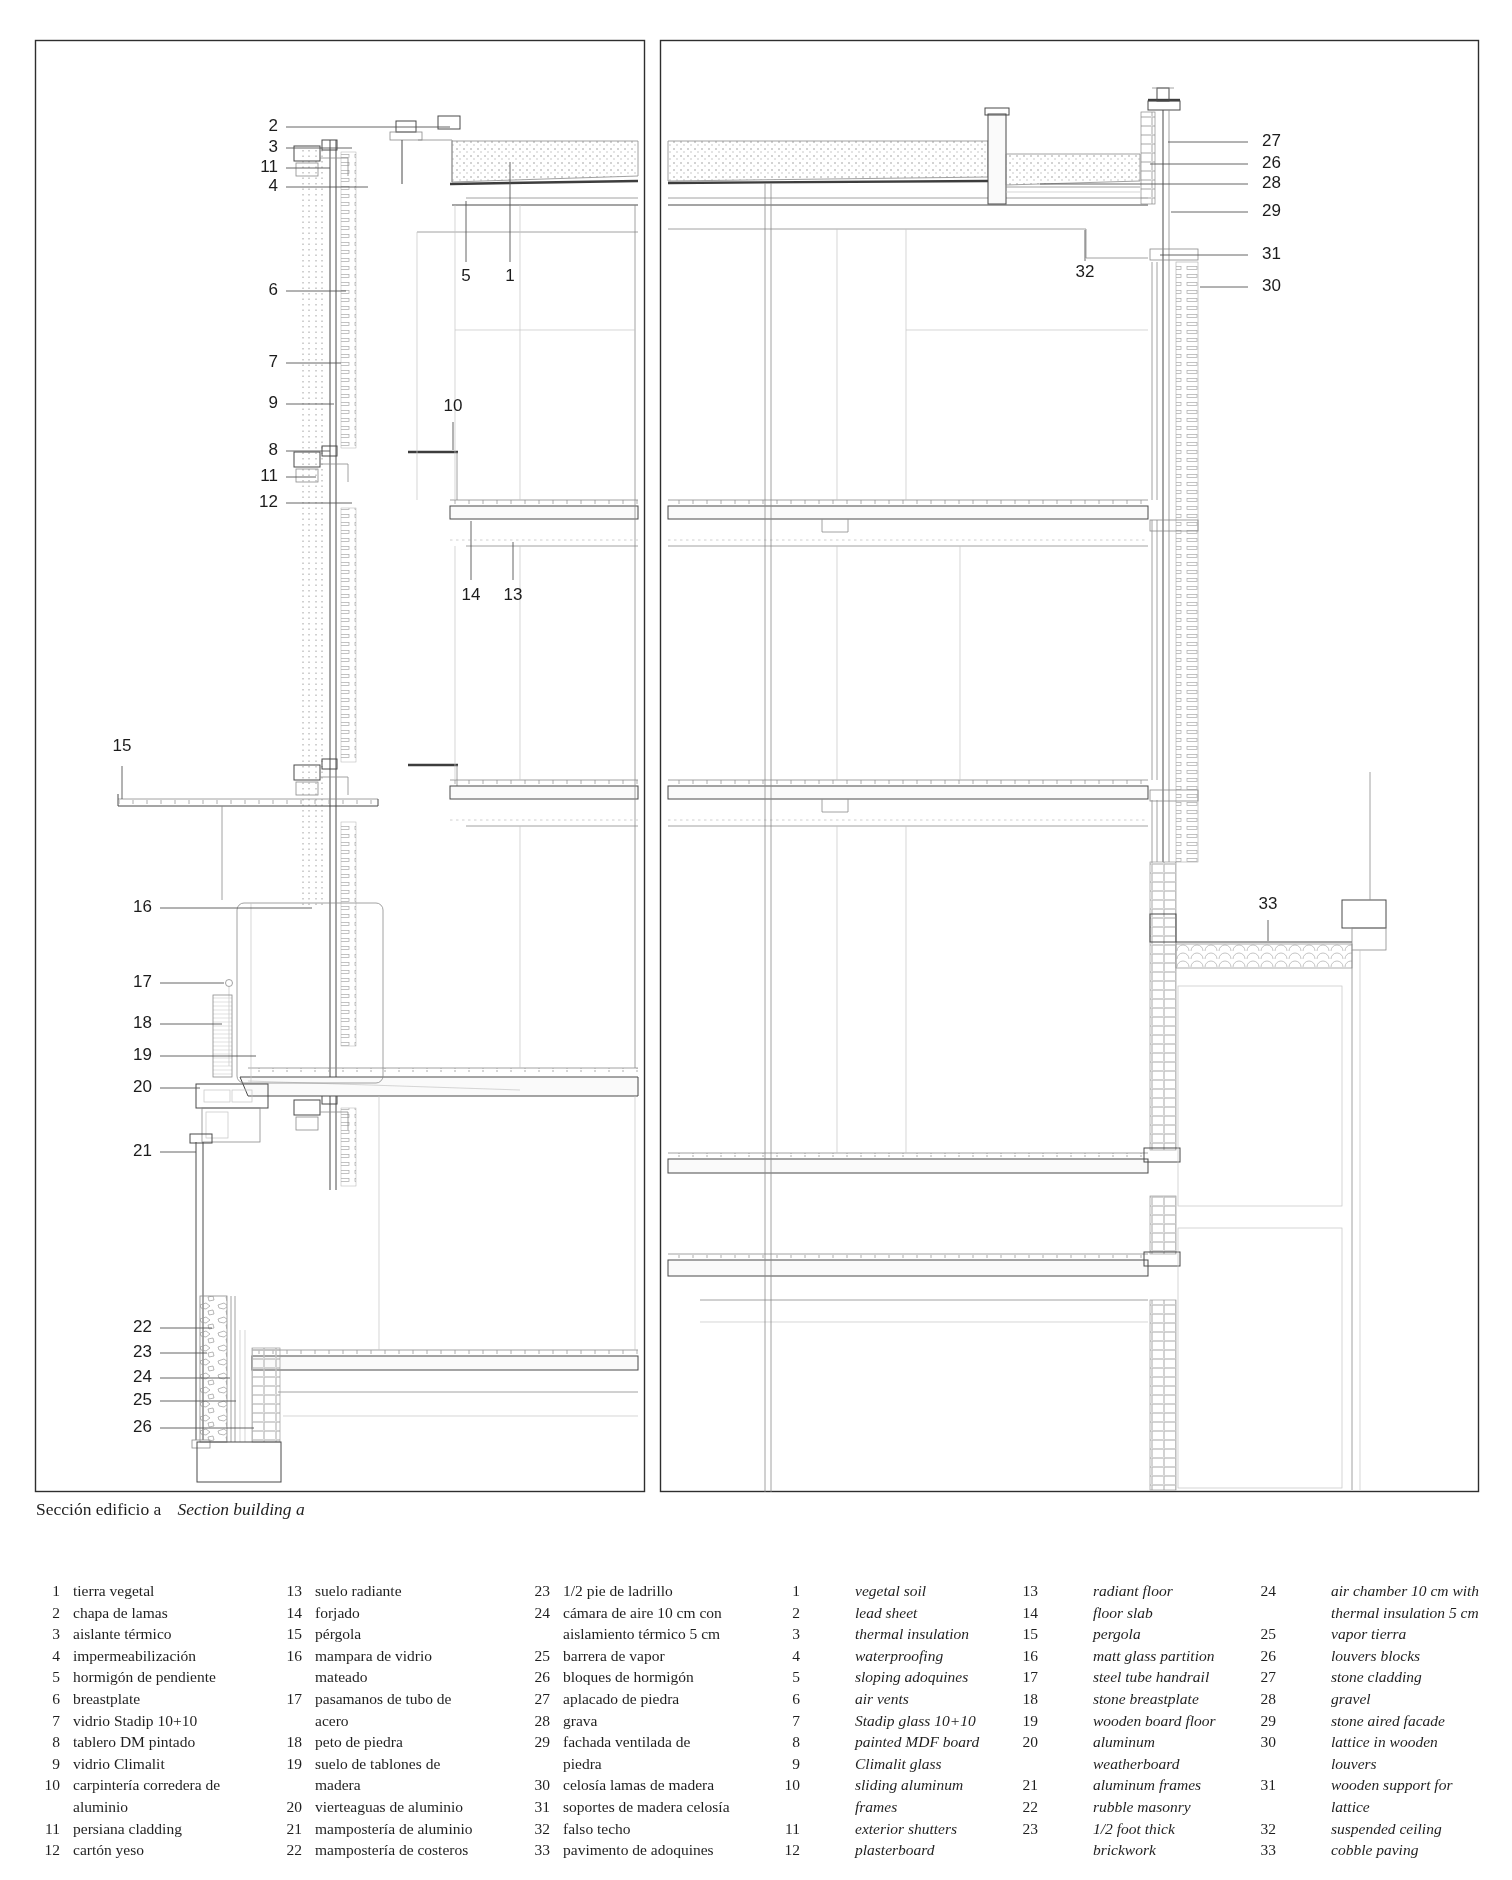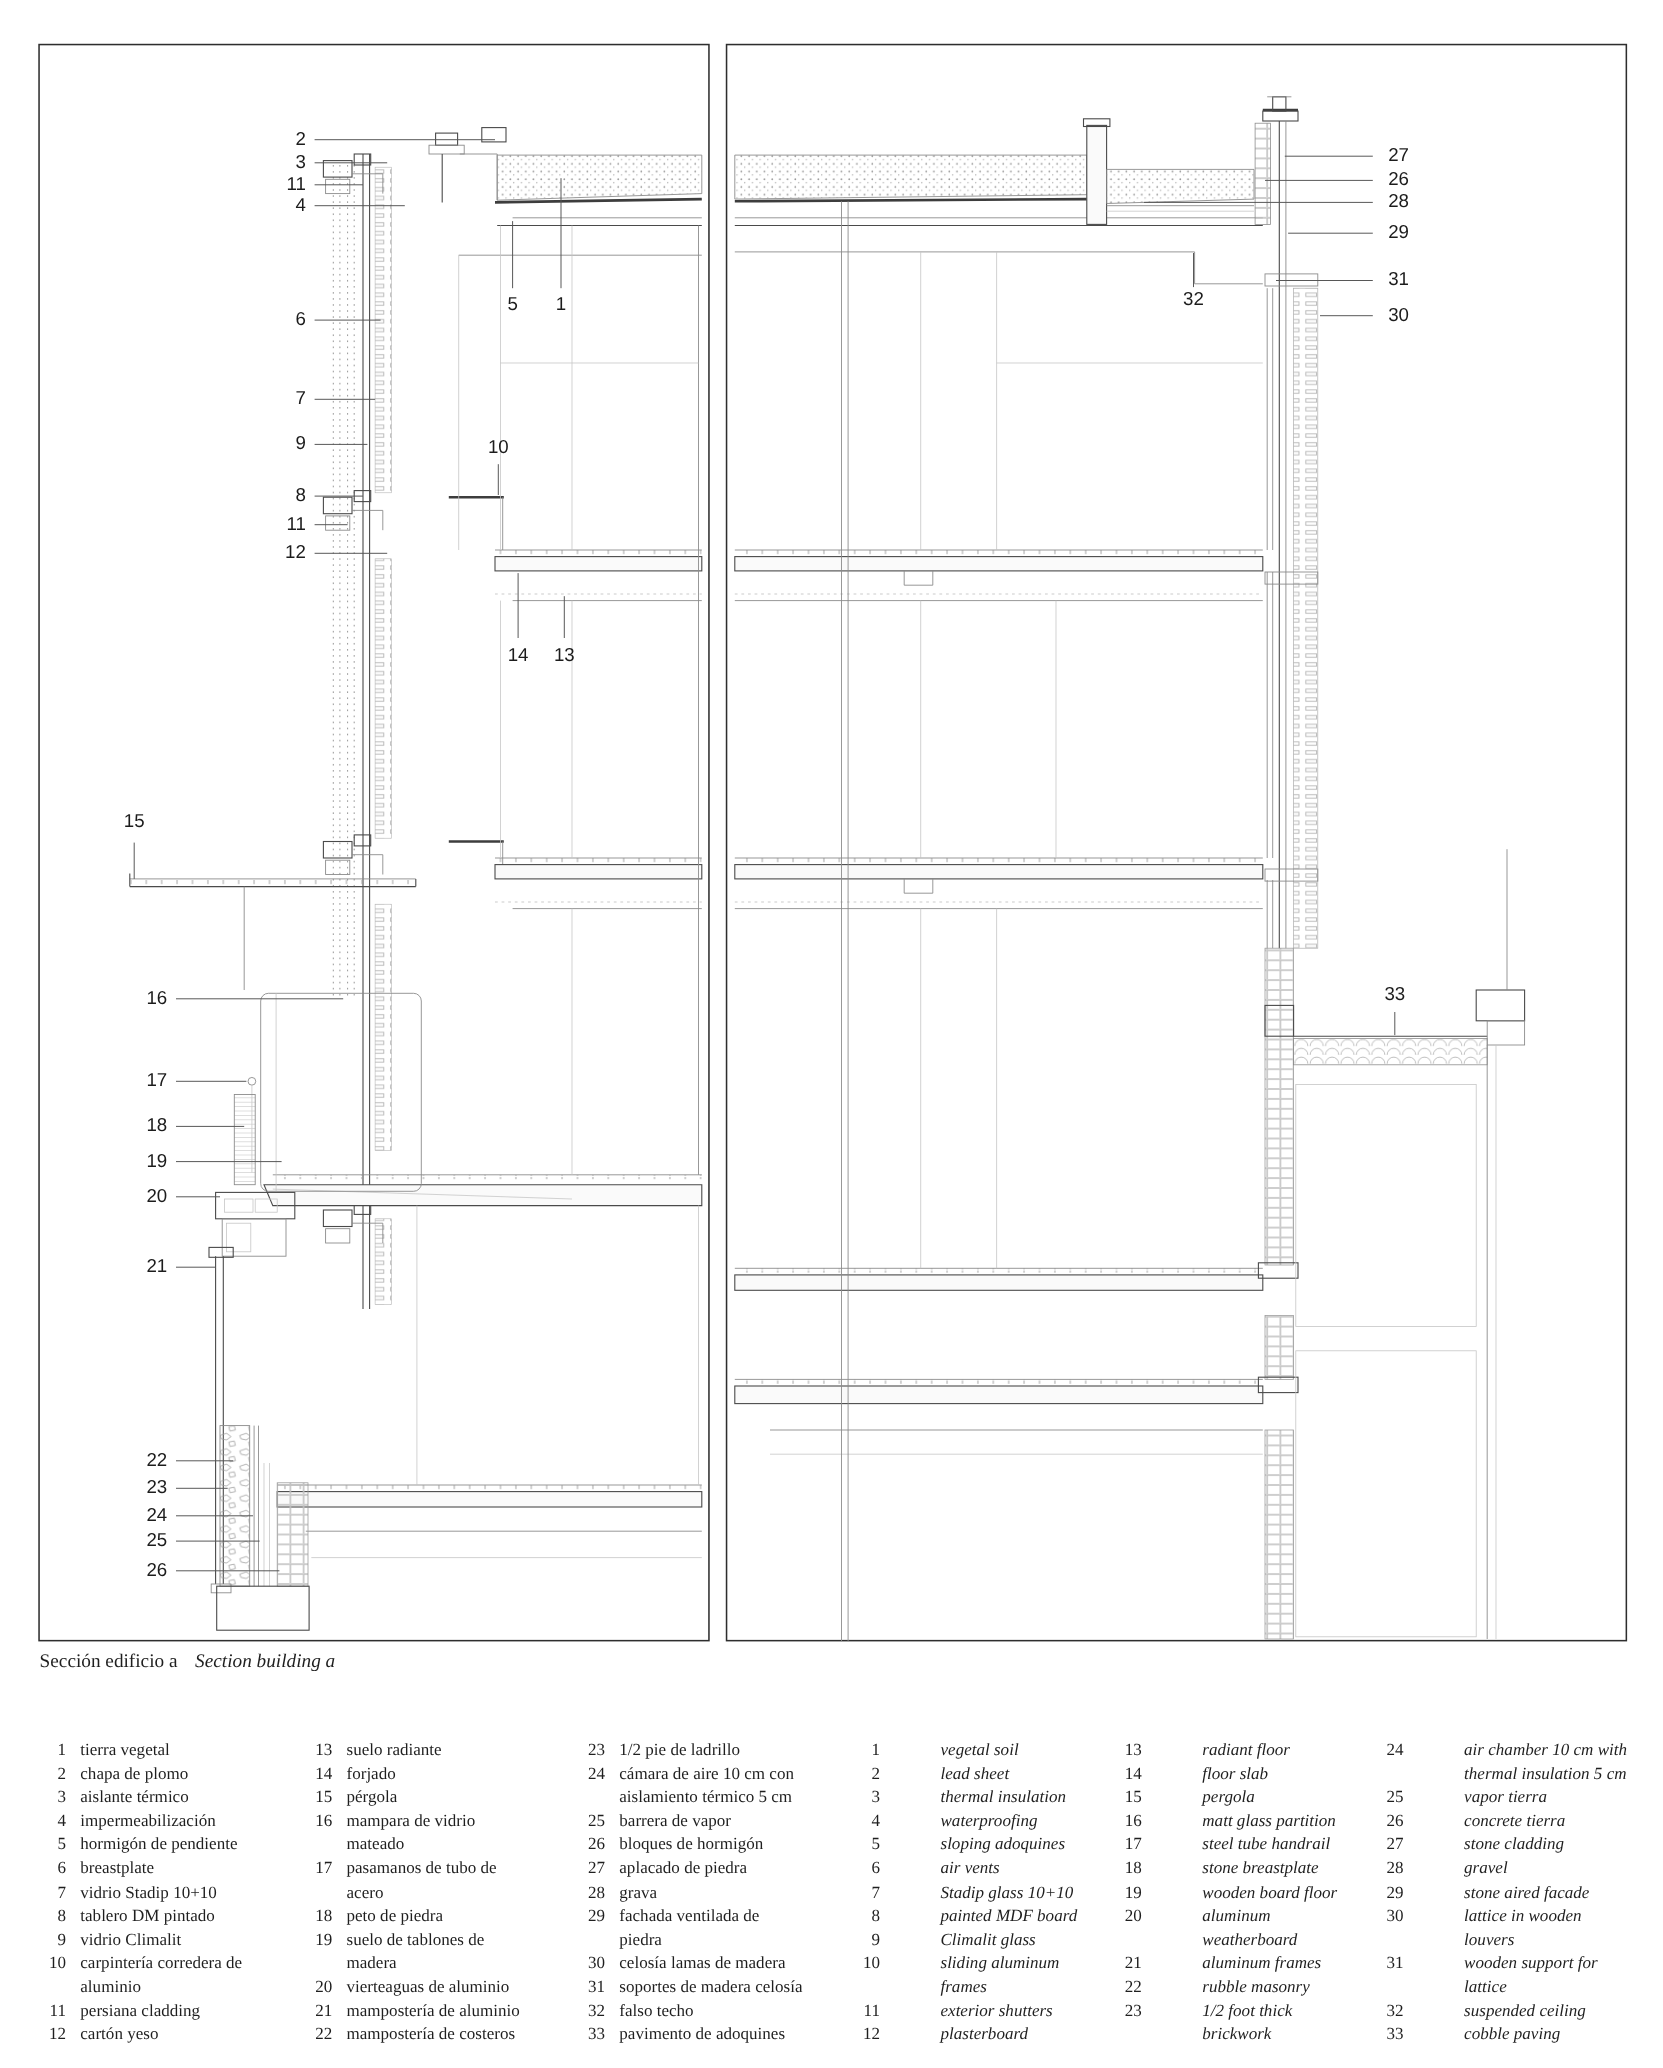--- a/index.html
+++ b/index.html
@@ -341,21 +341,21 @@
   </div>
 
   <div id="legend">
       <div class="legend-col">
         <div class="legend-item">
           <span class="num">1</span>
           <span class="txt">tierra vegetal</span>
         </div>
         <div class="legend-item">
           <span class="num">2</span>
-          <span class="txt">chapa de plomo</span>
+          <span class="txt">chapa de lamas</span>
         </div>
         <div class="legend-item">
           <span class="num">3</span>
           <span class="txt">aislante térmico</span>
         </div>
         <div class="legend-item">
           <span class="num">4</span>
           <span class="txt">impermeabilización</span>
         </div>
         <div class="legend-item">
@@ -579,21 +579,21 @@
         <div class="legend-item">
           <span class="num">24</span>
           <span class="txt">air chamber 10 cm with<br>thermal insulation 5 cm</span>
         </div>
         <div class="legend-item">
           <span class="num">25</span>
           <span class="txt">vapor tierra</span>
         </div>
         <div class="legend-item">
           <span class="num">26</span>
-          <span class="txt">concrete tierra</span>
+          <span class="txt">louvers blocks</span>
         </div>
         <div class="legend-item">
           <span class="num">27</span>
           <span class="txt">stone cladding</span>
         </div>
         <div class="legend-item">
           <span class="num">28</span>
           <span class="txt">gravel</span>
         </div>
         <div class="legend-item">

